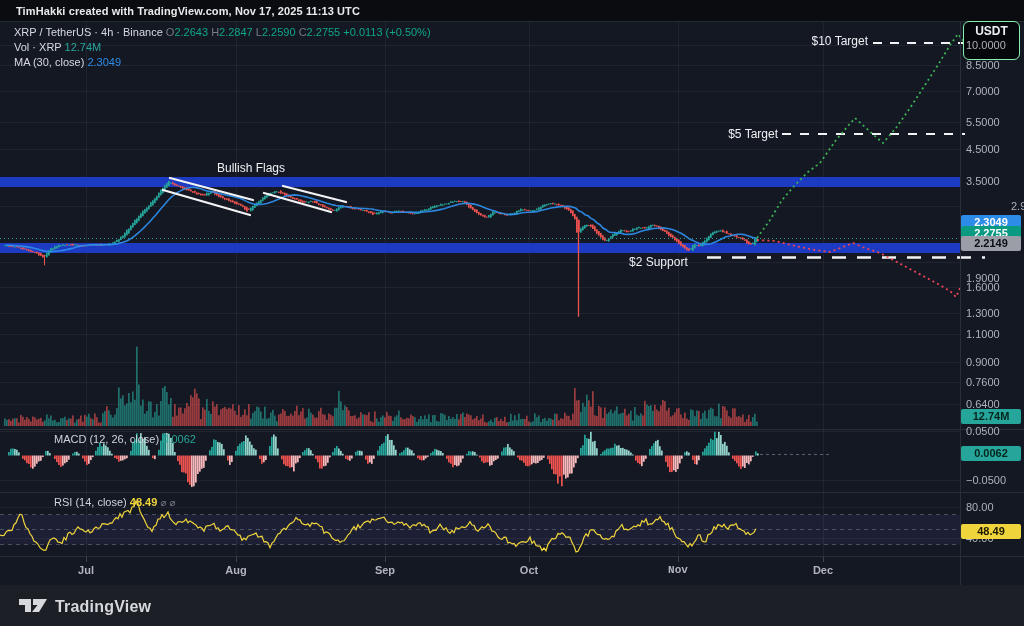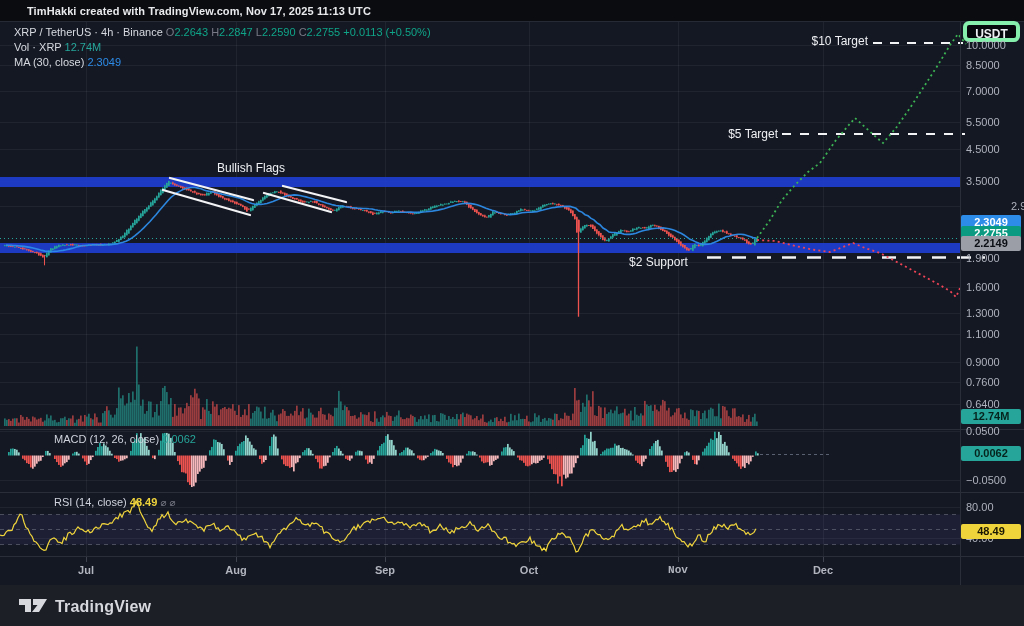--- a/index.html
+++ b/index.html
@@ -4,27 +4,27 @@
 <title>XRP/USDT Chart</title>
 <style>
   html,body{margin:0;padding:0;background:#0a0c10;}
   *{box-sizing:border-box;}
   #stage{position:relative;width:1024px;height:626px;overflow:hidden;
     font-family:"Liberation Sans",sans-serif;background:#141823;}
   #chart-svg{position:absolute;left:0;top:0;z-index:1;}
   .ov{position:absolute;z-index:2;}
   #topbar{left:0;top:0;width:1024px;height:22px;background:#0a0c10;
     border-bottom:1px solid #252a35;color:#e9eaec;font-size:11px;font-weight:700;
-    line-height:22px;padding-left:27px;letter-spacing:.1px;}
+    line-height:22px;padding-left:16px;letter-spacing:.1px;}
   #legend{left:14px;top:25px;font-size:11px;line-height:14px;color:#d7dae0;}
   .lrow{white-space:nowrap;margin-bottom:1px;}
   .gray{color:#787b86;} .grn{color:#0fa589;} .teal{color:#26a69a;} .blu{color:#2d8ce8;}
   .ltit{color:#d7dae0;}
-  #usdt-btn{left:963px;top:21px;width:57px;height:21px;background:#05070b;
-    border:4px solid #86efac;border-radius:6px;color:#eceef1;font-size:12px;
+  #usdt-btn{left:963px;top:21px;width:57px;height:39px;background:#05070b;
+    border:1px solid #86efac;border-radius:6px;color:#eceef1;font-size:12px;
     font-weight:700;text-align:center;line-height:19px;}
   .tick{position:absolute;left:966px;color:#aeb2bc;font-size:11px;line-height:12px;z-index:2;}
   .plabel{position:absolute;left:961px;width:60px;height:15px;border-radius:2px;
     font-size:11px;font-weight:600;text-align:center;line-height:15px;z-index:3;}
   .anno{position:absolute;color:#eef0f3;font-size:12px;font-weight:500;z-index:2;white-space:nowrap;}
   .ind-legend{position:absolute;left:14px;font-size:11px;color:#cfd3dc;z-index:2;white-space:nowrap;margin-left:40px;}
   .yel{color:#f0d43c;font-weight:700;}
   .phi{font-family:"DejaVu Sans",sans-serif;color:#787b86;font-size:10px;}
   .month{position:absolute;transform:translateX(-50%);color:#b2b5be;font-size:11px;
     font-weight:600;top:564px;z-index:2;}
@@ -1635,21 +1635,21 @@
     </svg>
     <span>TradingView</span>
   </div>
 <span class="tick" style="top: 39px;">10.0000</span>
     <span class="tick" style="top: 59px;">8.5000</span>
     <span class="tick" style="top: 85px;">7.0000</span>
     <span class="tick" style="top: 116px;">5.5000</span>
     <span class="tick" style="top: 143px;">4.5000</span>
     <span class="tick" style="top: 175px;">3.5000</span>
     <span class="tick" style="top: 200px; margin-left: 45px;">2.9000</span>
-    <span class="tick" style="top: 252px;">1.9000</span>
+    <span class="tick" style="top: 272px;">1.9000</span>
     <span class="tick" style="top: 281px;">1.6000</span>
     <span class="tick" style="top: 307px;">1.3000</span>
     <span class="tick" style="top: 328px;">1.1000</span>
     <span class="tick" style="top: 356px;">0.9000</span>
     <span class="tick" style="top: 376px;">0.7600</span>
     <span class="tick" style="top: 398px;">0.6400</span>
     <span class="tick" style="top: 425px;">0.0500</span>
     <span class="tick" style="top: 474px;">−0.0500</span>
     <span class="tick" style="top: 501px;">80.00</span>
     <span class="tick" style="top: 532px;">40.00</span>

